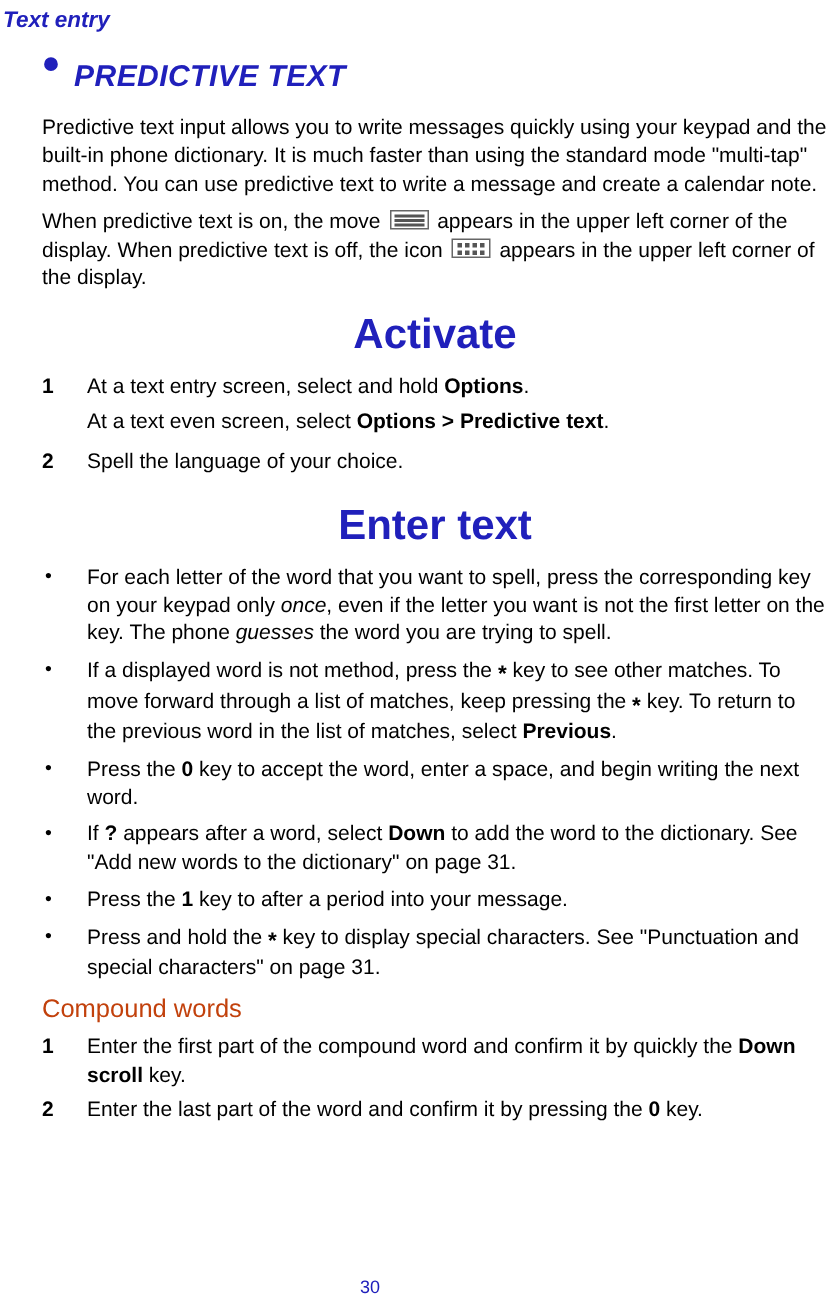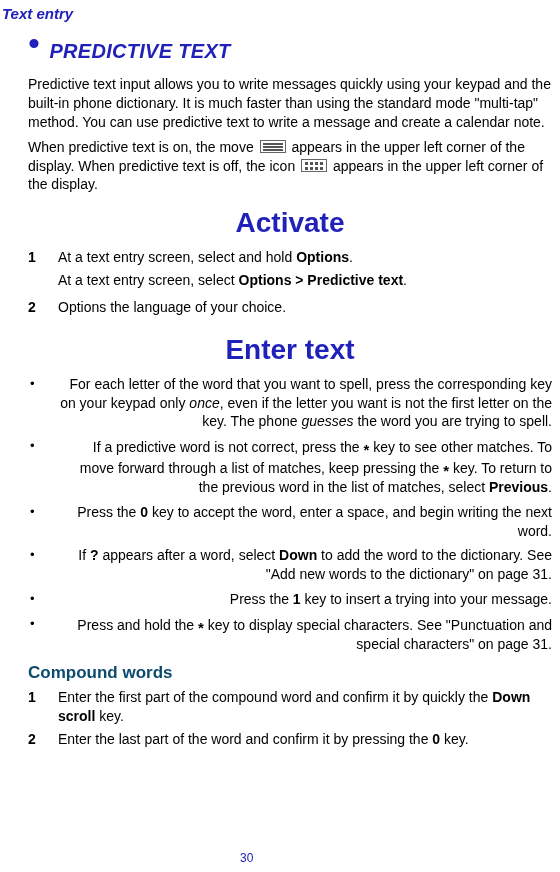--- a/index.html
+++ b/index.html
@@ -1,29 +1,29 @@
 <!DOCTYPE html>
 <html><head>
   <meta charset="utf-8">
   <style>
     * { box-sizing: border-box; margin: 0; padding: 0; }
     body { width: 560px; height: 872px; font-family: "Trebuchet MS", Verdana, Arial, sans-serif; font-size: 14px; color: #000; padding: 18px 8px 0 28px; line-height: 1.35; position: relative; background: #fff; }
     .header-topic { color: #2020bb; font-style: italic; font-weight: 700; font-size: 15px; position: absolute; top: 4px; left: 2px; }
     .heading-dot { color: #2020bb; font-size: 32px; line-height: 0; position: relative; top: -4px; margin-right: 4px; }
     h1 { color: #2020bb; font-weight: 800; font-size: 20px; letter-spacing: 0.3px; margin-top: 20px; margin-bottom: 10px; font-style: italic; }
     h2 { color: #2020bb; font-weight: 700; font-size: 28px; margin-top: 10px; margin-bottom: 6px; text-align: center; }
-    h3 { color: #0c4a6e; font-weight: 700; font-size: 17px; margin-top: 8px; margin-bottom: 3px; }
+    h3 { color: #c2410c; font-weight: 400; font-size: 17px; margin-top: 8px; margin-bottom: 3px; }
     p { margin-bottom: 6px; }
     .ol-item { display: flex; margin-bottom: 4px; }
     .ol-num { font-weight: 700; width: 30px; flex-shrink: 0; }
     .ol-body { flex: 1; }
     .ol-body p { margin-bottom: 4px; }
     .ul-item { display: flex; margin-bottom: 6px; }
     .ul-bullet { width: 30px; flex-shrink: 0; text-align: left; font-size: 13px; padding-left: 2px; }
-    .ul-body { flex: 1; text-align: right; }
+    .ul-body { flex: 1; }
     b, .bold { font-weight: 700; }
     i, .italic { font-style: italic; }
     .icon-box { display: inline-block; width: 26px; height: 13px; border: 1px solid #666; vertical-align: middle; position: relative; top: -1px; margin: 0 2px; }
     .icon-box.grid::before { content: ""; position: absolute; left: 3px; top: 2px; width: 3px; height: 3px; background: #555; box-shadow: 5px 0 #555, 10px 0 #555, 15px 0 #555, 0 5px #555, 5px 5px #555, 10px 5px #555, 15px 5px #555; }
     .icon-box.lines::before { content: ""; position: absolute; left: 2px; top: 2px; right: 2px; height: 2px; background: #555; box-shadow: 0 3px #555, 0 6px #555; }
     .star { font-family: Arial, sans-serif; font-weight: 700; font-size: 15px; position: relative; top: 3px; }
     .footer { position: absolute; bottom: 6px; left: 0; right: 6px; display: flex; justify-content: space-between; font-size: 12px; color: #2020bb; padding-left: 240px; flex-direction: column; }
     .footer .page { color: #2020bb; }
     .footer .copy { }
     .tight { margin-bottom: 2px; }
@@ -50,66 +50,66 @@
 
 <h2>Activate</h2>
 
 <div class="ol-item">
   <div class="ol-num">1</div>
   <div class="ol-body">
     <p class="tight">
       <span>At a text entry screen, select and hold </span><b>Options</b><span>.</span>
     </p>
     <p>
-      <span>At a text entry screen, select </span><b>Options &gt; Predictive text</b><span>.</span>
+      <span>At a text even screen, select </span><b>Options &gt; Predictive text</b><span>.</span>
     </p>
   </div>
 </div>
 
 <div class="ol-item">
   <div class="ol-num">2</div>
   <div class="ol-body">
-      <p>Options the language of your choice.</p>
+      <p>Spell the language of your choice.</p>
     </div>
 </div>
 
 <h2>Enter text</h2>
 
 <div class="ul-item">
   <div class="ul-bullet">•</div>
   <div class="ul-body">
     <span>For each letter of the word that you want to spell, press the corresponding key on your keypad only </span><i>once</i><span>, even if the letter you want is not the first letter on the key. The phone </span><i>guesses</i><span> the word you are trying to spell.</span>
   </div>
 </div>
 
 <div class="ul-item">
   <div class="ul-bullet">•</div>
   <div class="ul-body">
-    <span>If a predictive word is not correct, press the </span><span class="star">*</span><span> key to see other matches. To move forward through a list of matches, keep pressing the </span><span class="star">*</span><span> key. To return to the previous word in the list of matches, select </span><b>Previous</b><span>.</span>
+    <span>If a displayed word is not method, press the </span><span class="star">*</span><span> key to see other matches. To move forward through a list of matches, keep pressing the </span><span class="star">*</span><span> key. To return to the previous word in the list of matches, select </span><b>Previous</b><span>.</span>
   </div>
 </div>
 
 <div class="ul-item">
   <div class="ul-bullet">•</div>
   <div class="ul-body">
     <span>Press the </span><b>0</b><span> key to accept the word, enter a space, and begin writing the next word.</span>
   </div>
 </div>
 
 <div class="ul-item">
   <div class="ul-bullet">•</div>
   <div class="ul-body">
     <span>If </span><b>?</b><span> appears after a word, select </span><b>Down</b><span> to add the word to the dictionary. See "Add new words to the dictionary" on page 31.</span>
   </div>
 </div>
 
 <div class="ul-item">
   <div class="ul-bullet">•</div>
   <div class="ul-body">
-    <span>Press the </span><b>1</b><span> key to insert a trying into your message.</span>
+    <span>Press the </span><b>1</b><span> key to after a period into your message.</span>
   </div>
 </div>
 
 <div class="ul-item">
   <div class="ul-bullet">•</div>
   <div class="ul-body">
     <span>Press and hold the </span><span class="star">*</span><span> key to display special characters. See "Punctuation and special characters" on page 31.</span>
   </div>
 </div>
 

